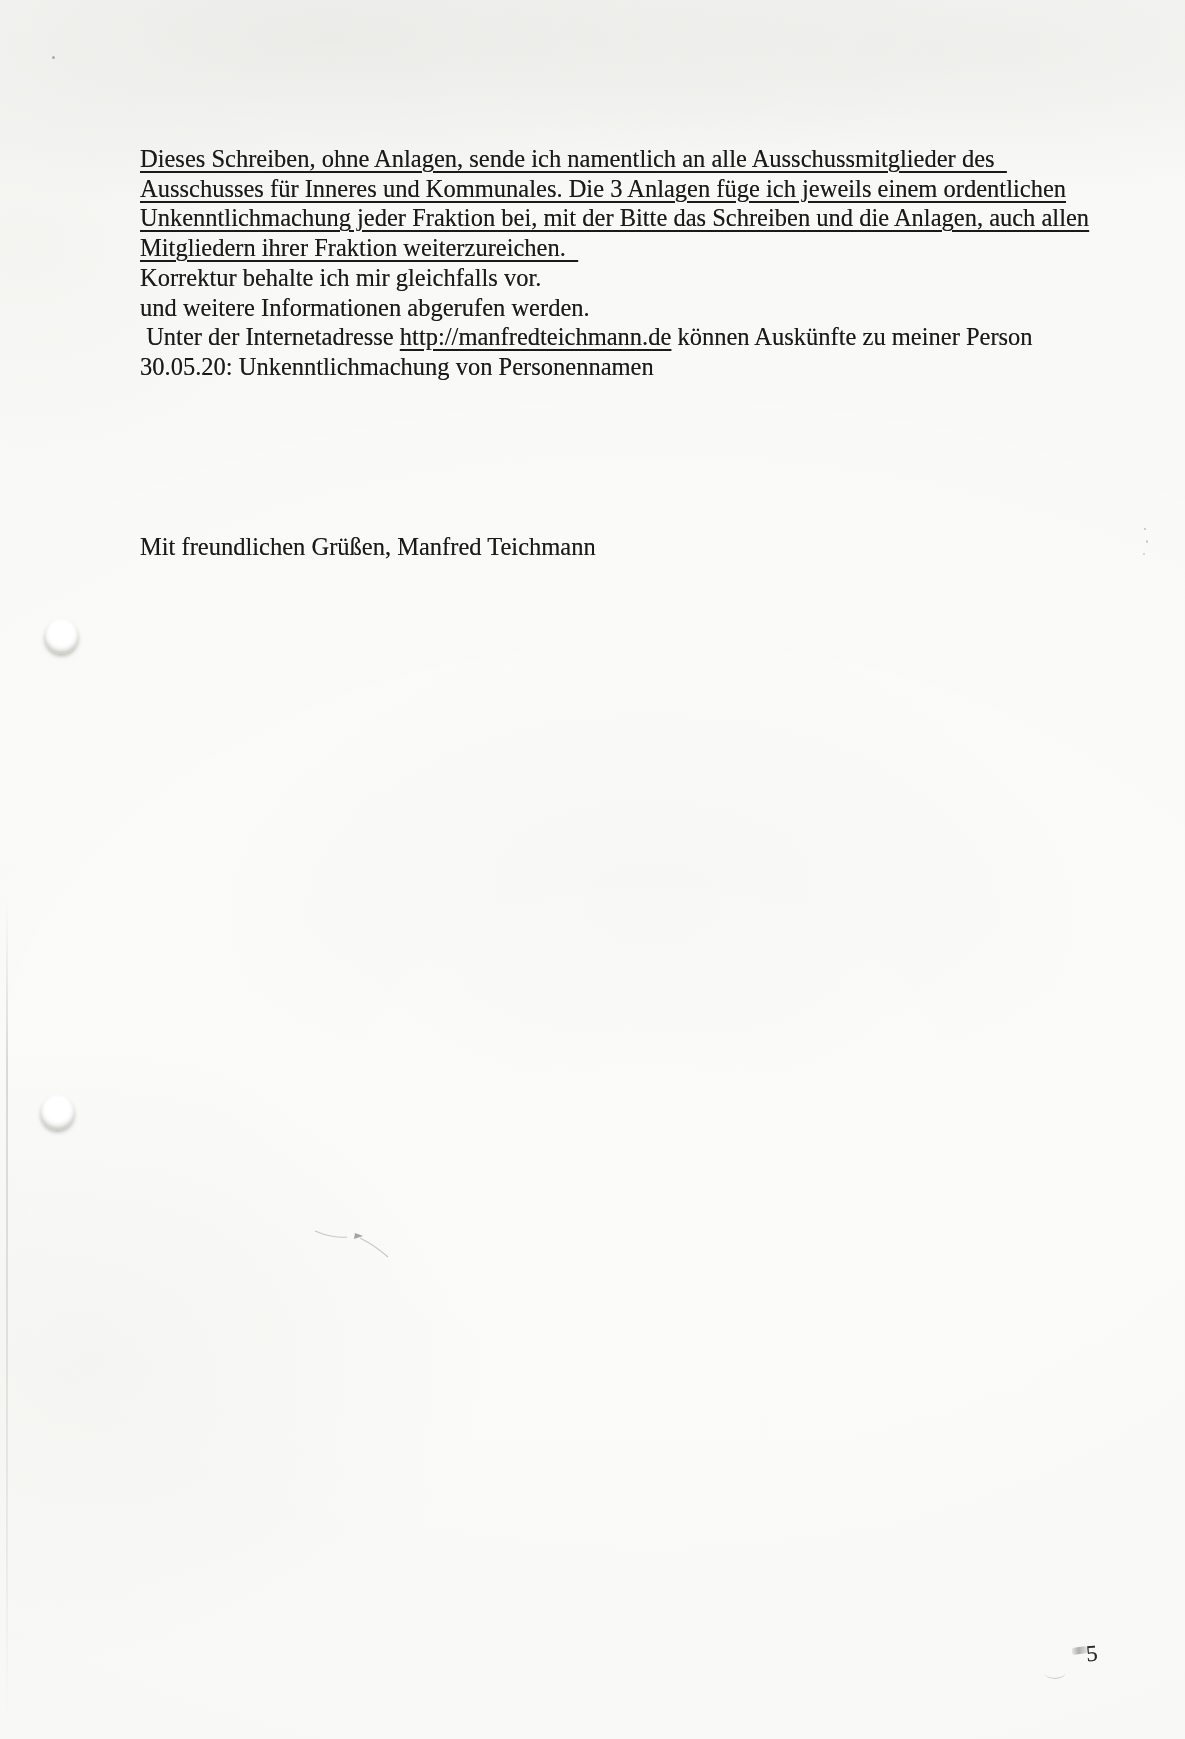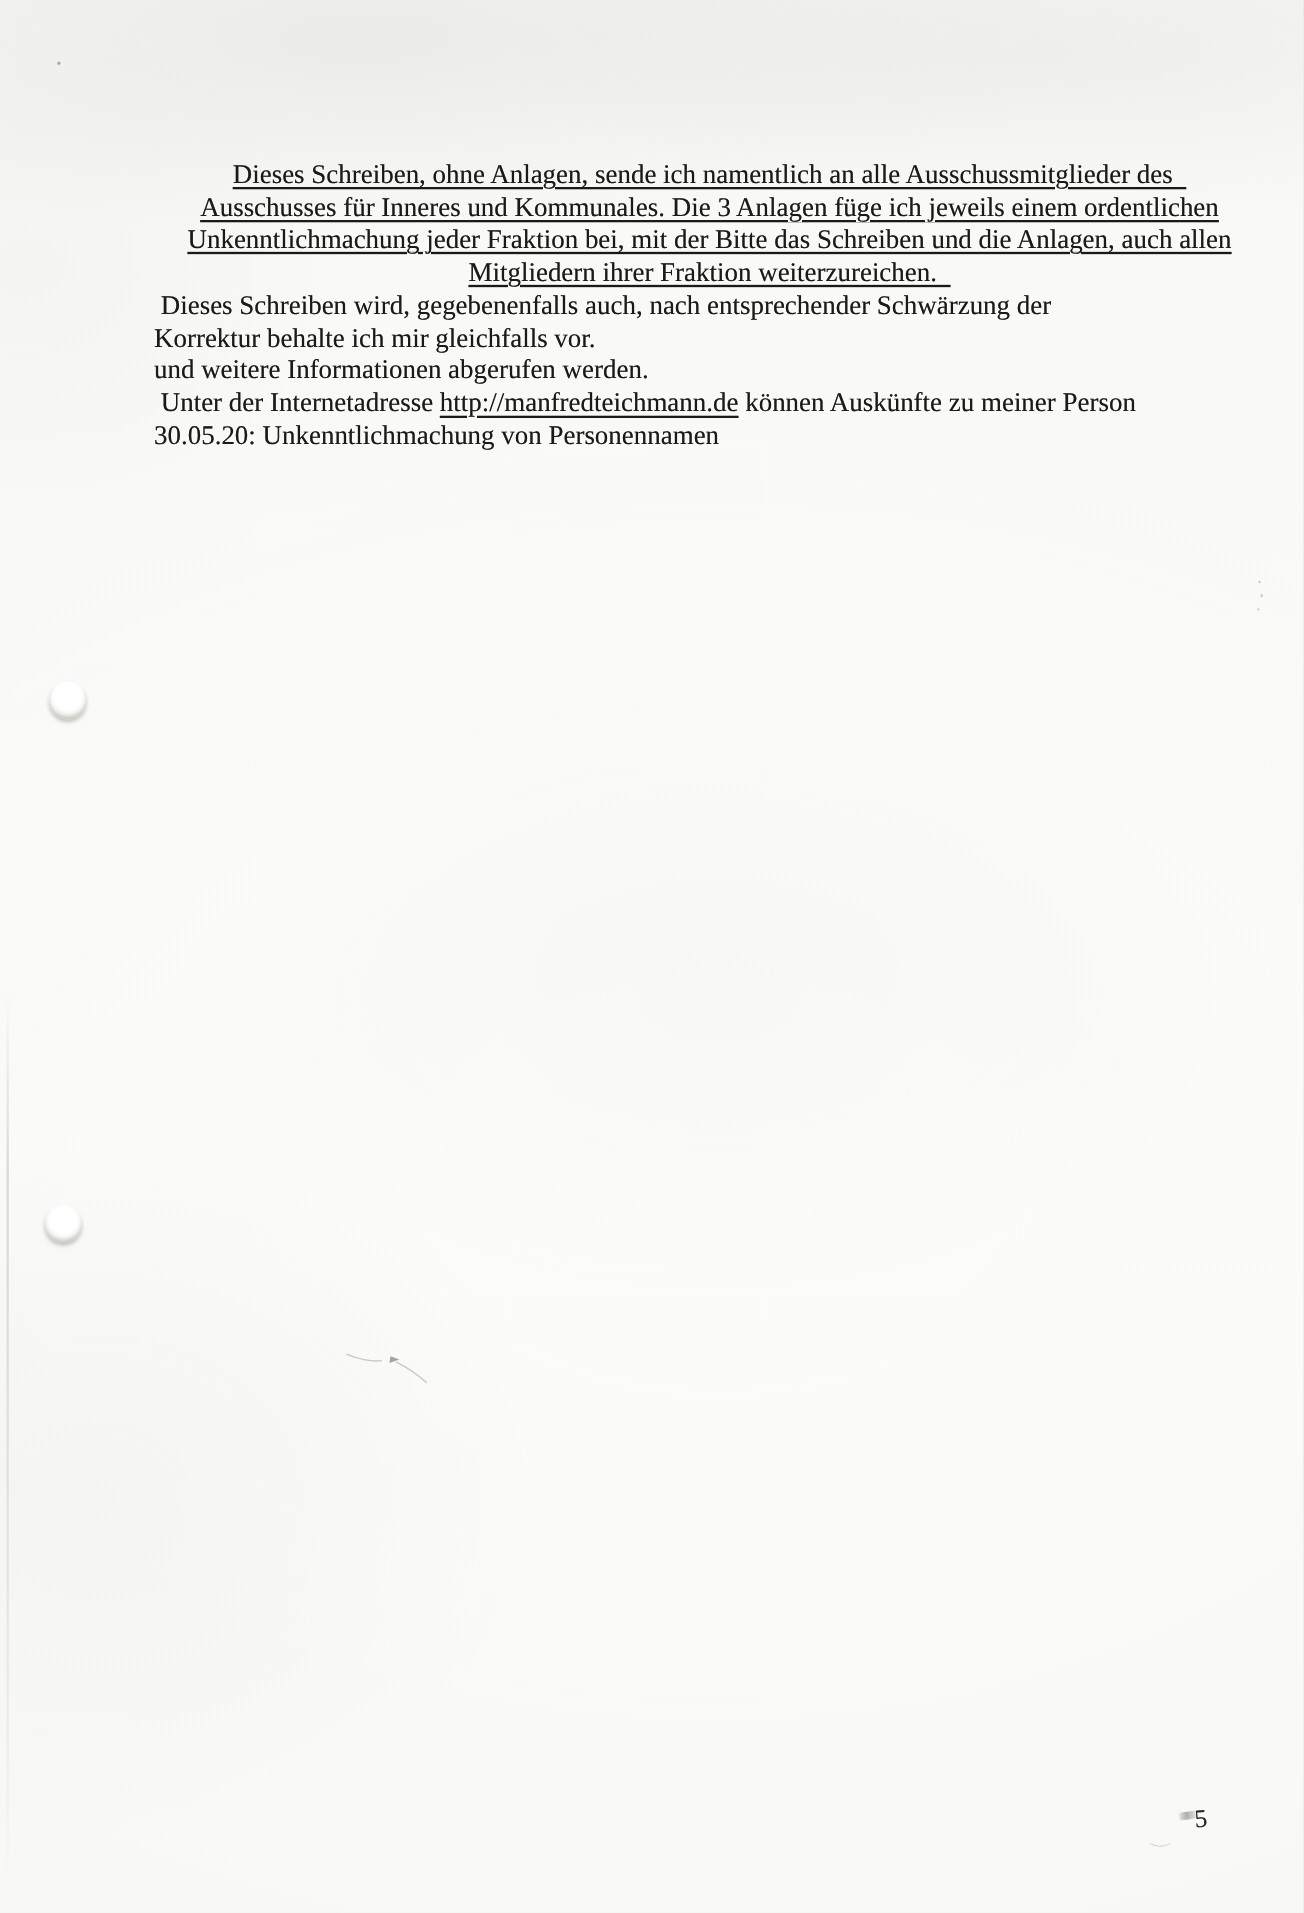--- a/index.html
+++ b/index.html
@@ -34,21 +34,20 @@
   .line {
     font-size: 24.5px;
     line-height: 29.7px;
     white-space: pre-wrap;
     text-shadow: 0 0 0.6px rgba(20,20,18,0.55);
   }
   .u {
     text-decoration: underline;
     text-decoration-thickness: 2.2px;
     text-underline-offset: 4px;
-    text-align: center;
   }
   .closing-line {
     position: absolute;
     left: 140px;
     top: 532px;
     font-size: 24.5px;
     line-height: 29.7px;
     white-space: pre;
     text-shadow: 0 0 0.6px rgba(20,20,18,0.55);
   }
@@ -131,27 +130,27 @@
 <div class="scan">
 
   <div class="punch-hole top"></div>
   <div class="punch-hole bottom"></div>
 
   <div class="letter-body">
     <div class="line u">Dieses Schreiben, ohne Anlagen, sende ich namentlich an alle Ausschussmitglieder des  </div>
     <div class="line u">Ausschusses für Inneres und Kommunales. Die 3 Anlagen füge ich jeweils einem ordentlichen</div>
     <div class="line u">Unkenntlichmachung jeder Fraktion bei, mit der Bitte das Schreiben und die Anlagen, auch allen</div>
     <div class="line u">Mitgliedern ihrer Fraktion weiterzureichen.  </div>
-    <div class="line"> Dieses Schreiben wird, gegebenenfalls auch, nach entsprechender Schwärzung der</div>
     <div class="line">Korrektur behalte ich mir gleichfalls vor.</div>
     <div class="line">und weitere Informationen abgerufen werden.</div>
     <div class="line"><span> Unter der Internetadresse </span><span class="u">http://manfredteichmann.de</span><span> können Auskünfte zu meiner Person</span></div>
     <div class="line">30.05.20: Unkenntlichmachung von Personennamen</div>
   </div>
 
+  <div class="closing-line">Mit freundlichen Grüßen, Manfred Teichmann</div>
 
   <svg class="pencil-mark" width="80" height="36" viewBox="0 0 80 36">
     <path d="M2 5 C 13 10, 26 12, 34 11" fill="none" stroke="#b7b7b1" stroke-width="1.2" opacity="0.75"></path>
     <path d="M42 7 l8 3 l-9 3 z" fill="#8f8f89" opacity="0.8"></path>
     <path d="M47 12 C 57 17, 66 23, 75 31" fill="none" stroke="#b2b2ac" stroke-width="1.2" opacity="0.7"></path>
   </svg>
 
   <div class="smudge"></div>
   <div class="arc-mark"></div>
   <div class="page-number">5</div>

